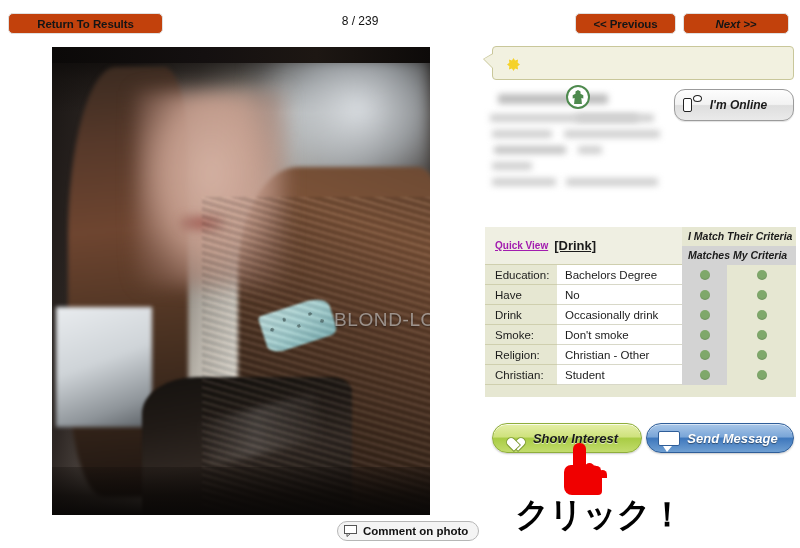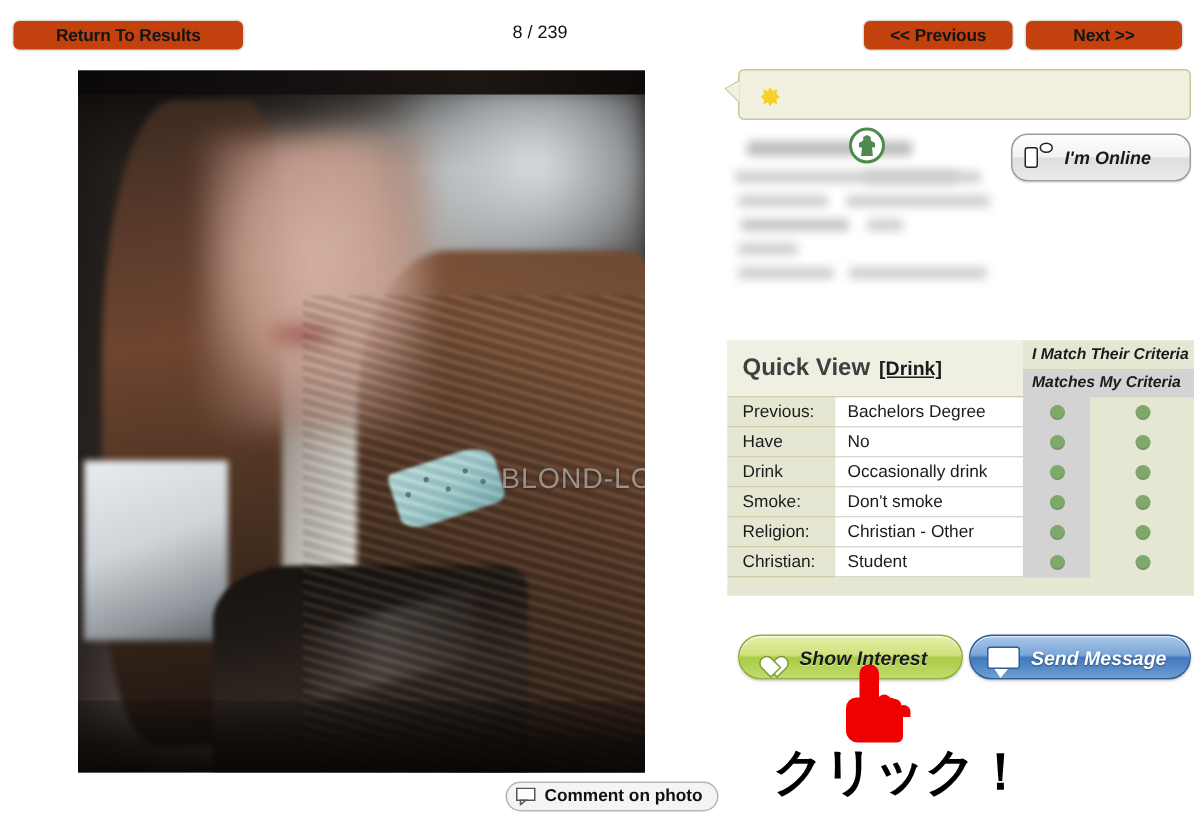--- a/index.html
+++ b/index.html
@@ -25,21 +25,21 @@
     font-size:11.5px;
     font-weight:bold;
     text-align:center;
     line-height:20px;
     height:21px;
     cursor:pointer;
     letter-spacing:-0.1px;
   }
   #return-btn { left:8px; top:13px; width:155px; }
   #prev-btn   { left:531px; top:13px; width:101px;margin-left:44px; }
-  #next-btn   { left:683px; top:13px; width:106px; }
+  #next-btn   { left:683px; top:13px; width:106px;font-style:italic; }
 
   #counter {
     position:absolute; left:300px; top:14px; width:120px;
     text-align:center; font-size:12px; color:#111; font-weight:normal;
   }
 
   
   #photo-wrap {
     position:absolute; left:52px; top:47px; width:378px; height:468px;
     overflow:hidden;
@@ -244,21 +244,21 @@
   
   #qv { position:absolute; left:485px; top:227px; width:311px; height:170px;
         background:#e6e7d2; }
 
   #qv-head {
     position:absolute; left:0; top:0; width:197px; height:38px;
     background:#efefe2;
     border-bottom:1px solid #cfcfae;
     display:flex; align-items:center; padding-left:10px; gap:6px;
   }
-  #qv-title { font-size:16px; font-weight:bold; color:#404040; }
+  #qv-title { font-size:10px; font-weight:bold; color:#a21caf;text-decoration:underline; }
   #qv-edit  { font-size:13px; font-weight:bold; color:#1b1b1b;
               text-decoration:underline; cursor:pointer; }
 
   #qv-crit {
     position:absolute; left:197px; top:0; width:104px; height:38px;
   }
   #qv-crit .c1 {
     position:absolute; left:0; top:0; width:114px; height:19px;
     font-size:10.5px; font-style:italic; font-weight:bold; color:#1b1b1b;
     padding-left:6px; line-height:19px; background:#e6e7d2;
@@ -444,21 +444,21 @@
     <span id="qv-title">Quick View</span>
     <span id="qv-edit">[Drink]</span>
   </div>
   <div id="qv-crit">
     <div class="c1">I Match Their Criteria</div>
     <div class="c2">Matches My Criteria</div>
   </div>
 
   <div id="qv-rows">
     <div class="qv-row">
-      <div class="qv-label">Previous:</div>
+      <div class="qv-label">Education:</div>
       <div class="qv-value">Bachelors Degree</div>
       <div class="qv-dot-a">
           <span class="dot"></span>
         </div>
       <div class="qv-dot-b">
           <span class="dot"></span>
         </div>
     </div>
     <div class="qv-row">
       <div class="qv-label">Have children:</div>

